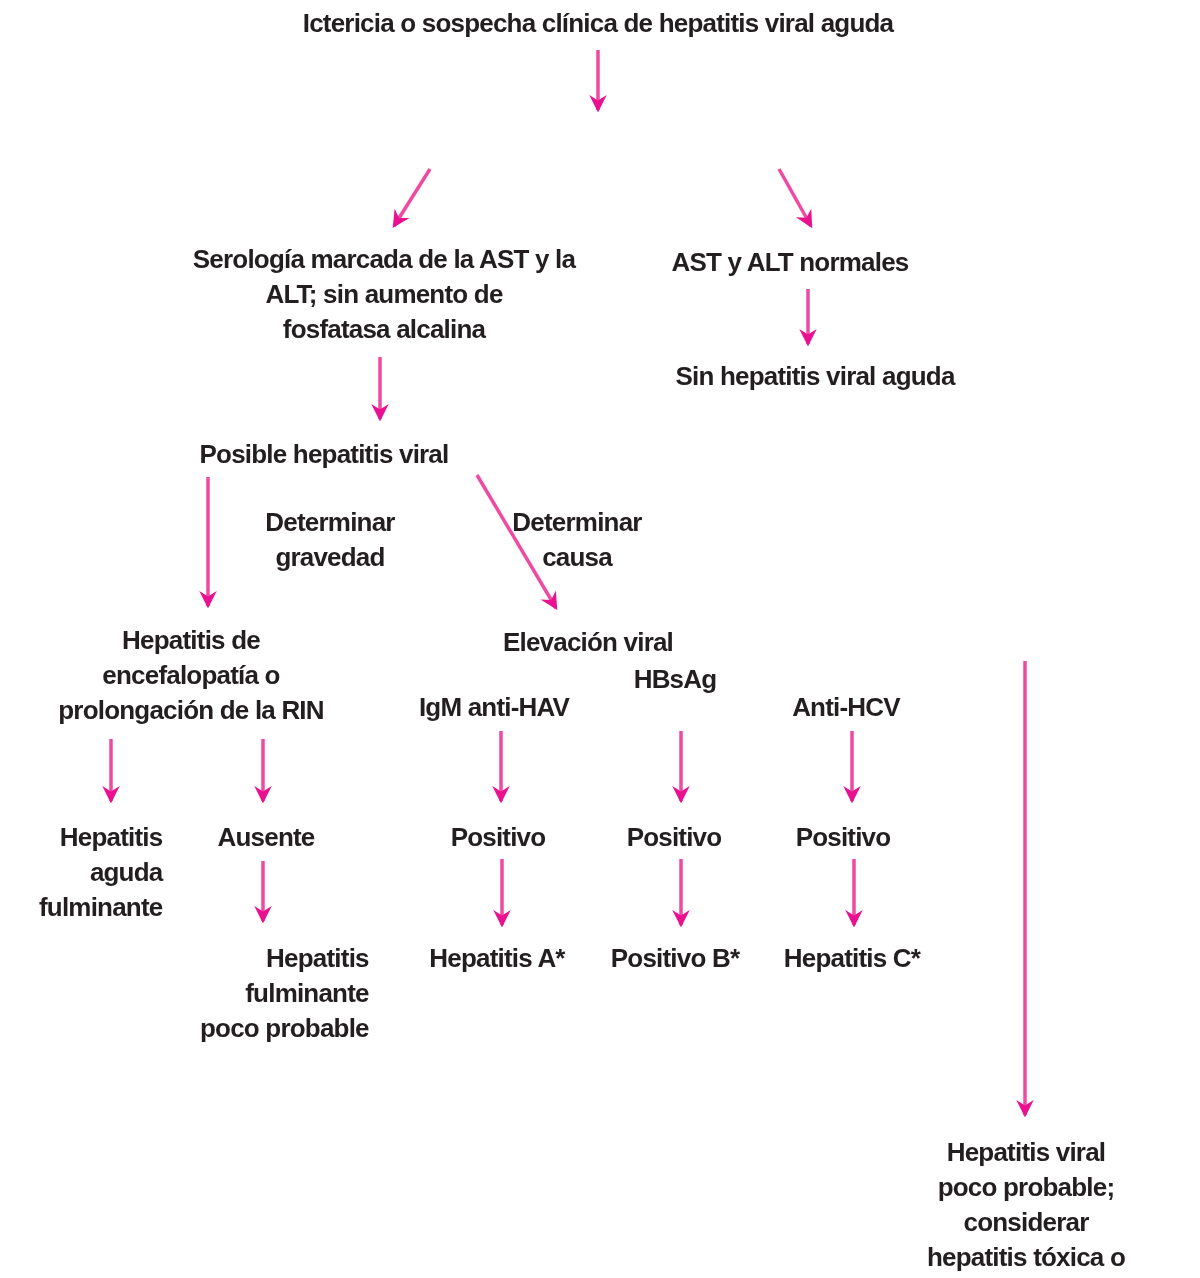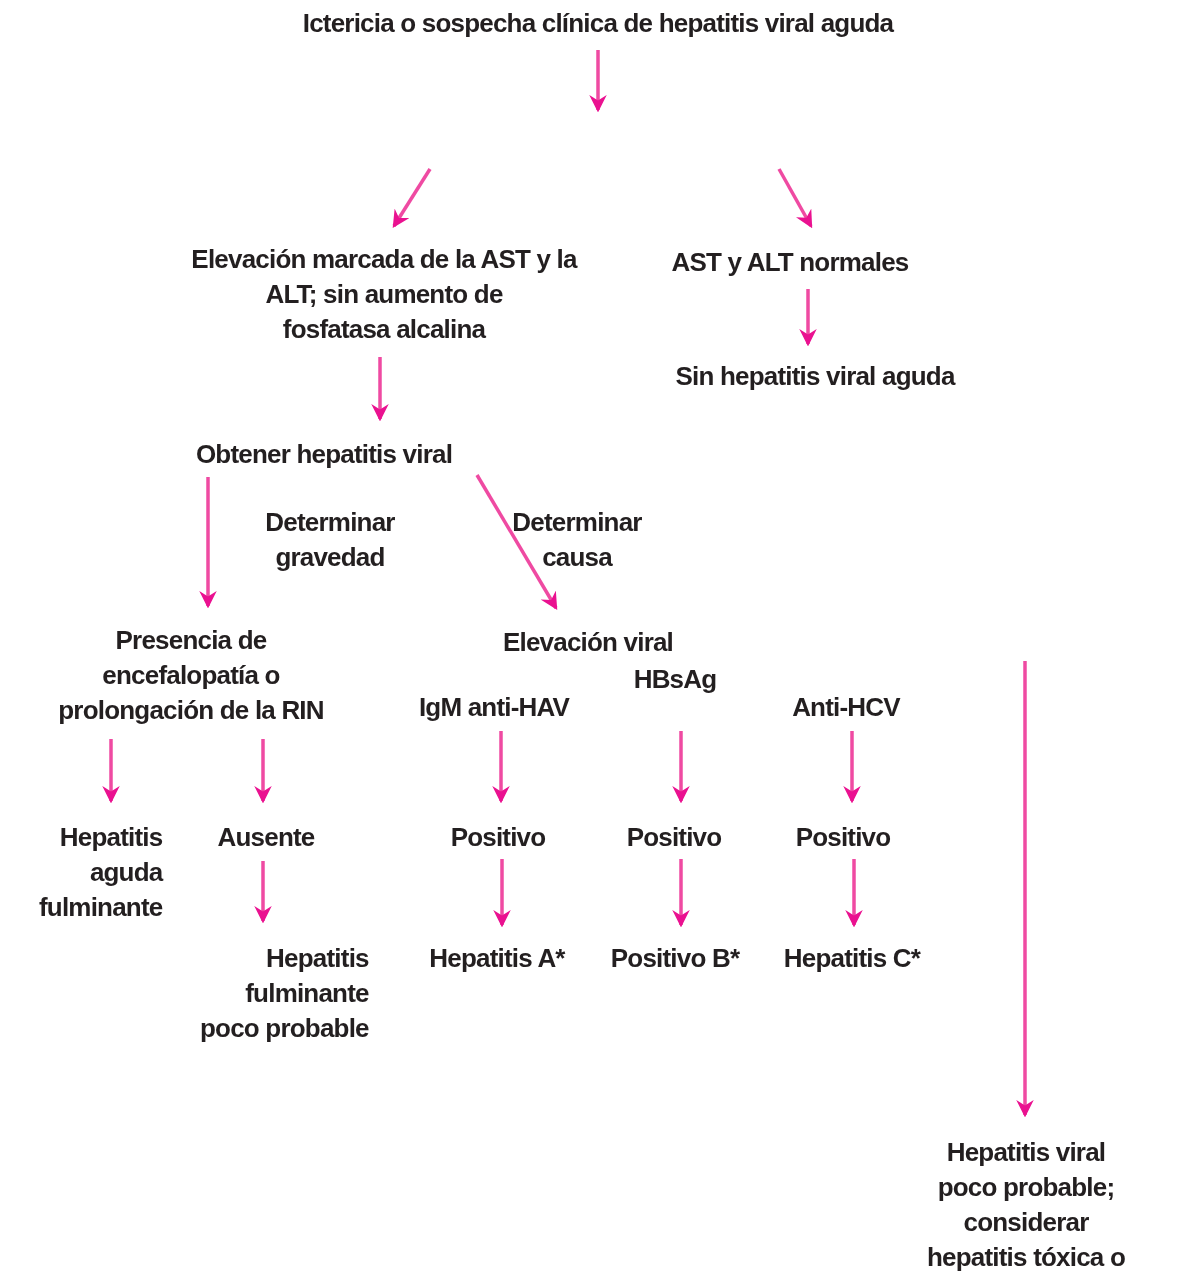--- a/index.html
+++ b/index.html
@@ -78,33 +78,33 @@
     <line x1="816" y1="731" x2="816" y2="801" marker-end="url(#ah)"></line>
     <line x1="227" y1="861" x2="227" y2="921" marker-end="url(#ah)"></line>
     <line x1="466" y1="859" x2="466" y2="925" marker-end="url(#ah)"></line>
     <line x1="645" y1="859" x2="645" y2="925" marker-end="url(#ah)"></line>
     <line x1="818" y1="859" x2="818" y2="925" marker-end="url(#ah)"></line>
     <line x1="989" y1="661" x2="989" y2="1115" marker-end="url(#ah)"></line>
   </svg>
 
   <div class="node" style="left:562px; top:6px;">Ictericia o sospecha clínica de hepatitis viral aguda</div>
 
-  <div class="node" style="left:348px; top:242px;">Elevación marcada de la AST y la
+  <div class="node" style="left:348px; top:242px;">Serología marcada de la AST y la
 ALT; sin aumento de
 fosfatasa alcalina</div>
   <div class="node" style="left:779px; top:359px;">Sin hepatitis viral aguda</div>
   <div class="node" style="left:754px; top:245px;">AST y ALT normales</div>
 
-  <div class="node" style="left:288px; top:437px;">Obtener hepatitis viral</div>
+  <div class="node" style="left:288px; top:437px;">Posible hepatitis viral</div>
   <div class="node" style="left:294px; top:505px;">Determinar
 gravedad</div>
   <div class="node" style="left:541px; top:505px;">Determinar
 causa</div>
 
-  <div class="node" style="left:155px; top:623px;">Presencia de
+  <div class="node" style="left:155px; top:623px;">Hepatitis de
 encefalopatía o
 prolongación de la RIN</div>
   <div class="node" style="left:552px; top:625px;">Elevación viral</div>
 
   <div class="node" style="left:458px; top:690px;">IgM anti-HAV</div>
   <div class="node" style="left:639px; top:662px;">HBsAg</div>
   <div class="node" style="left:810px; top:690px;">Anti-HCV</div>
 
   <div class="node align-left" style="left:3px; top:820px;">Hepatitis
 aguda

